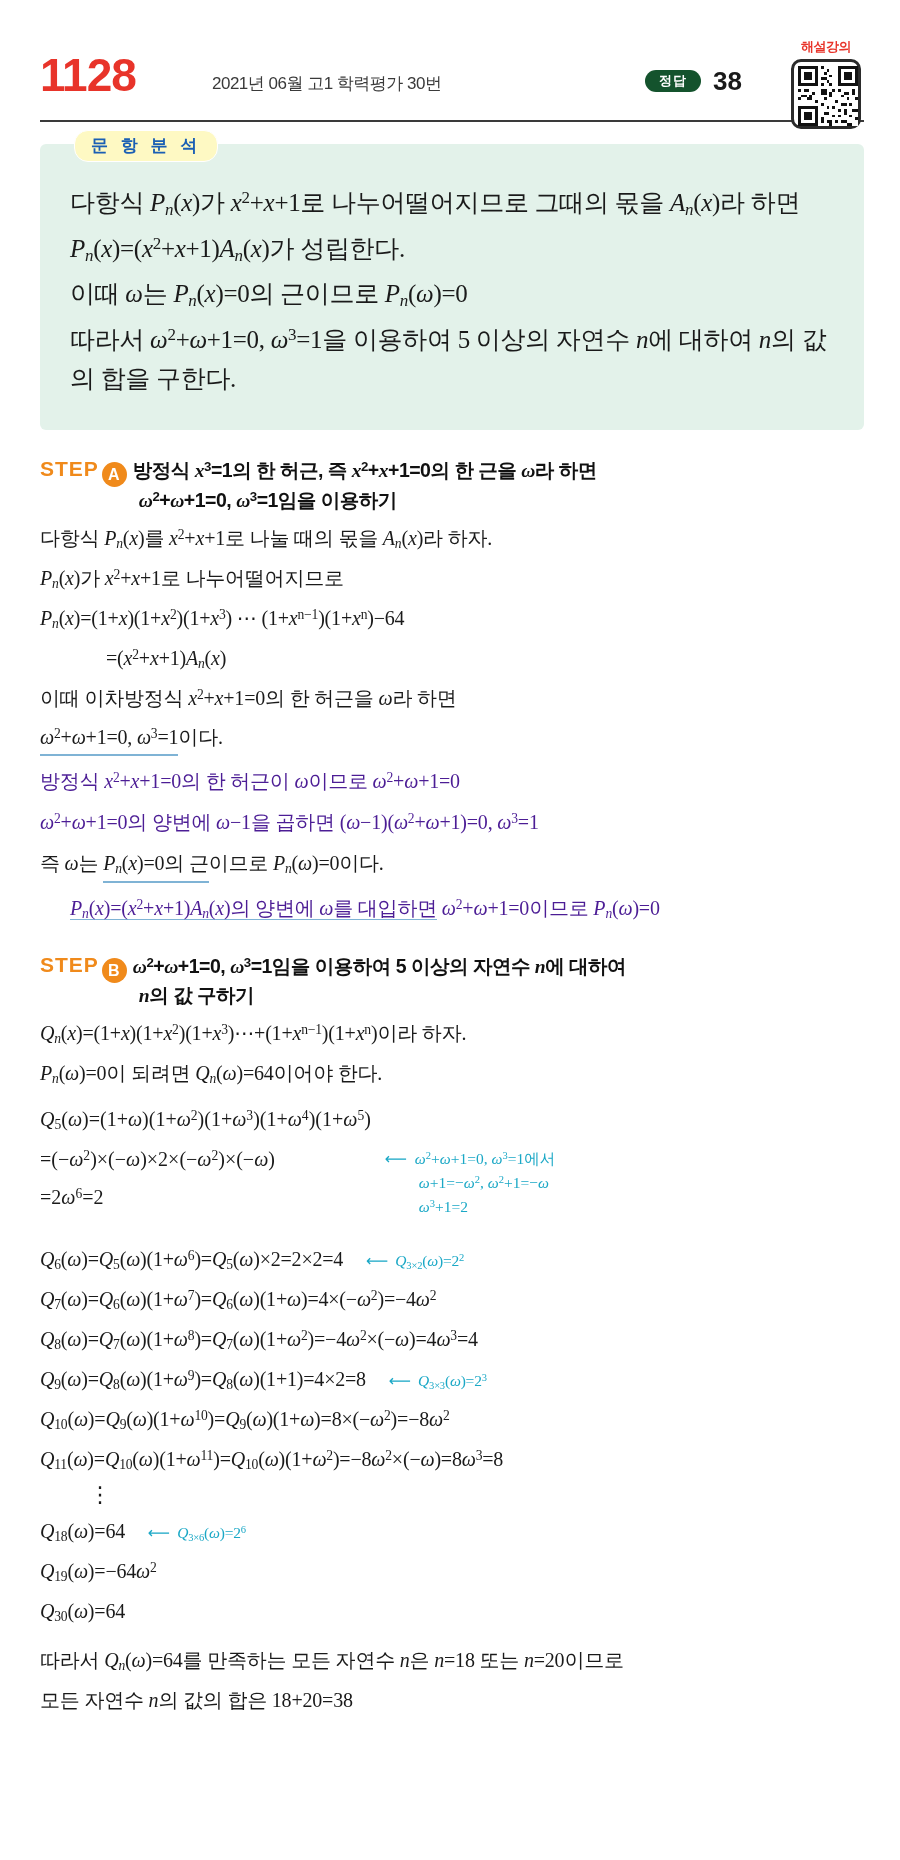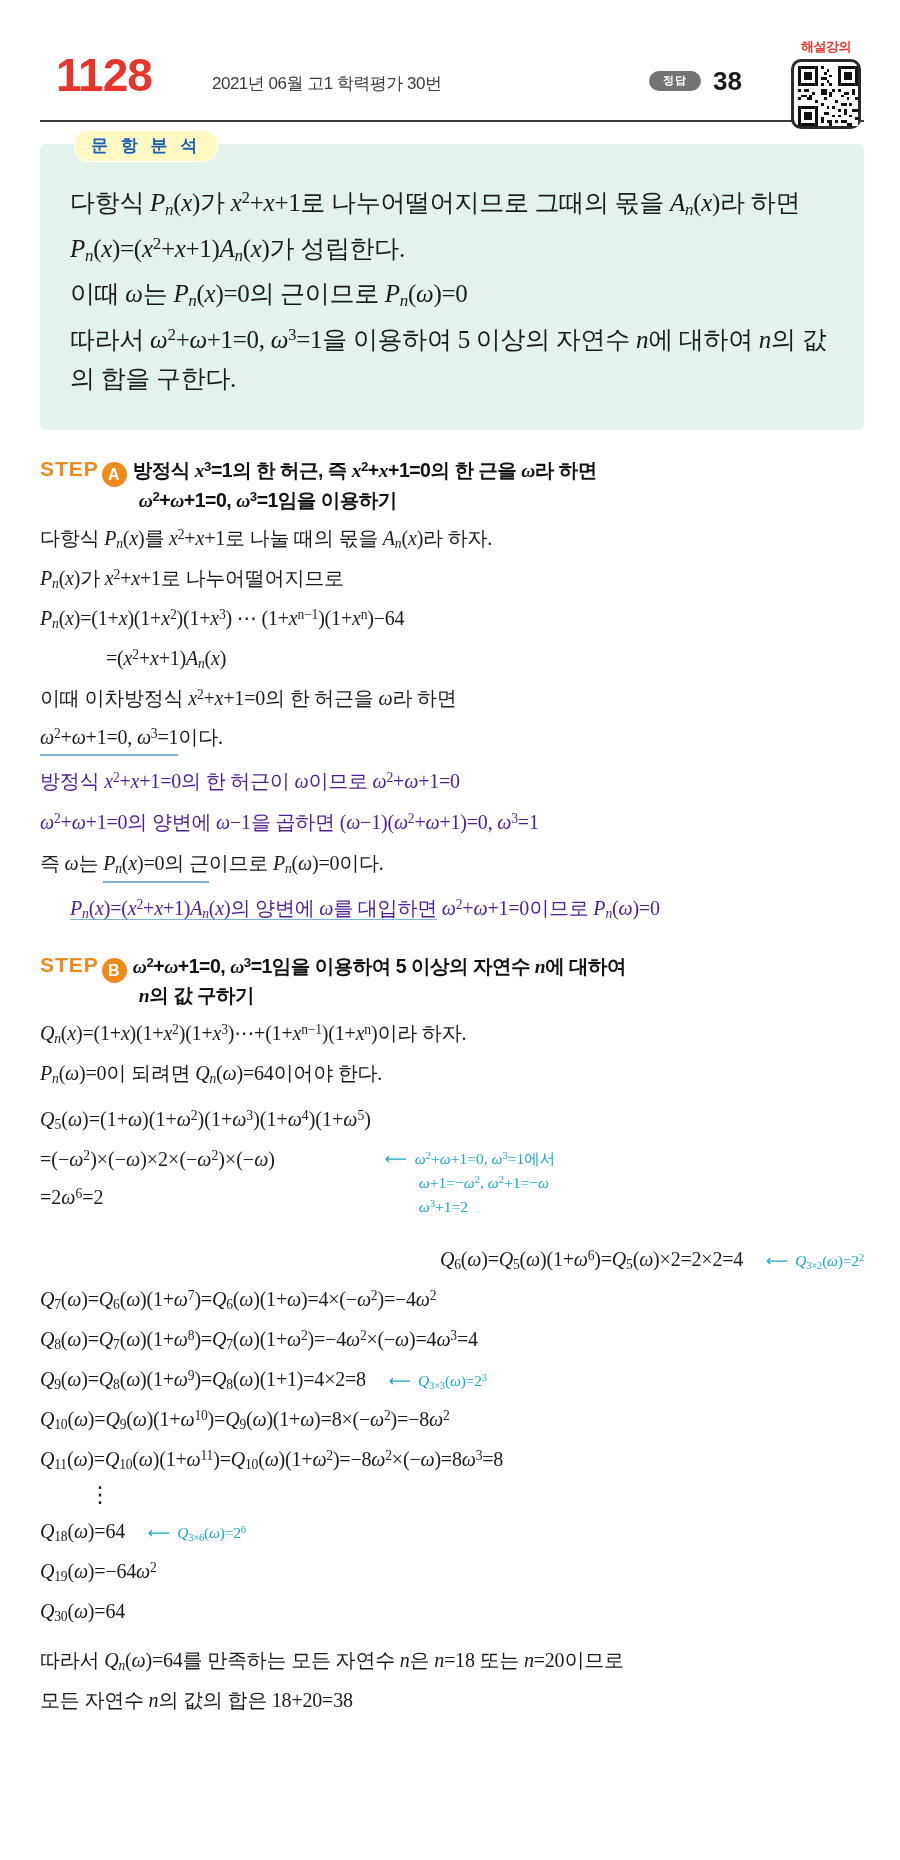--- a/index.html
+++ b/index.html
@@ -21,21 +21,21 @@
     position: relative;
   }
 
   
   .header {
     position: relative;
     height: 96px;
   }
   .prob-num {
     position: absolute;
-    left: 16px; top: 30px;
+    left: 0; top: 30px;
     font-family: "Liberation Sans", sans-serif;
     font-weight: bold;
     font-size: 46px;
     letter-spacing: -1px;
     color: #e8342a;
     line-height: 1;
   }
   .prob-source {
     position: absolute;
     left: 172px; top: 50px;
@@ -45,24 +45,24 @@
     letter-spacing: -0.5px;
   }
   .answer-wrap {
     position: absolute;
     right: 122px; top: 46px;
     display: flex;
     align-items: center;
     gap: 12px;
   }
   .answer-pill {
-    background: #737373;
+    background: #14532d;
     color: #ffffff;
     font-family: "Liberation Sans", sans-serif;
-    font-size: 11px;
+    font-size: 13px;
     font-weight: bold;
     letter-spacing: 1px;
     border-radius: 12px;
     padding: 4px 14px 5px;
     line-height: 1;
   }
   .answer-value {
     font-family: "Liberation Sans", sans-serif;
     font-size: 26px;
     font-weight: bold;
@@ -361,21 +361,21 @@
         <div class="blk ind">=(−<i class="v">ω</i><sup>2</sup>)×(−<i class="v">ω</i>)×2×(−<i class="v">ω</i><sup>2</sup>)×(−<i class="v">ω</i>)</div>
         <div class="blk ind">=2<i class="v">ω</i><sup>6</sup>=2</div>
       </div>
       <div class="calc-right arrow-note" style="padding-top:30px;">
         <div><span class="arrow">⟵&nbsp;&nbsp;</span><i class="v">ω</i><sup>2</sup>+<i class="v">ω</i>+1=0, <i class="v">ω</i><sup>3</sup>=1에서</div>
         <div style="padding-left:34px;"><i class="v">ω</i>+1=−<i class="v">ω</i><sup>2</sup>, <i class="v">ω</i><sup>2</sup>+1=−<i class="v">ω</i></div>
         <div style="padding-left:34px;"><i class="v">ω</i><sup>3</sup>+1=2</div>
       </div>
     </div>
 
-    <p class="line" style="margin-top:24px;text-align:right;">
+    <p class="line" style="margin-top:24px;">
       <i class="v">Q</i><sub>6</sub>(<i class="v">ω</i>)=<i class="v">Q</i><sub>5</sub>(<i class="v">ω</i>)(1+<i class="v">ω</i><sup>6</sup>)=<i class="v">Q</i><sub>5</sub>(<i class="v">ω</i>)×2=2×2=4
       <span class="arrow-note" style="margin-left:18px;"><span class="arrow">⟵&nbsp;&nbsp;</span><i class="v">Q</i><sub>3×2</sub>(<i class="v">ω</i>)=2<sup>2</sup></span>
     </p>
     <p class="line"><i class="v">Q</i><sub>7</sub>(<i class="v">ω</i>)=<i class="v">Q</i><sub>6</sub>(<i class="v">ω</i>)(1+<i class="v">ω</i><sup>7</sup>)=<i class="v">Q</i><sub>6</sub>(<i class="v">ω</i>)(1+<i class="v">ω</i>)=4×(−<i class="v">ω</i><sup>2</sup>)=−4<i class="v">ω</i><sup>2</sup></p>
     <p class="line"><i class="v">Q</i><sub>8</sub>(<i class="v">ω</i>)=<i class="v">Q</i><sub>7</sub>(<i class="v">ω</i>)(1+<i class="v">ω</i><sup>8</sup>)=<i class="v">Q</i><sub>7</sub>(<i class="v">ω</i>)(1+<i class="v">ω</i><sup>2</sup>)=−4<i class="v">ω</i><sup>2</sup>×(−<i class="v">ω</i>)=4<i class="v">ω</i><sup>3</sup>=4</p>
     <p class="line">
       <i class="v">Q</i><sub>9</sub>(<i class="v">ω</i>)=<i class="v">Q</i><sub>8</sub>(<i class="v">ω</i>)(1+<i class="v">ω</i><sup>9</sup>)=<i class="v">Q</i><sub>8</sub>(<i class="v">ω</i>)(1+1)=4×2=8
       <span class="arrow-note" style="margin-left:18px;"><span class="arrow">⟵&nbsp;&nbsp;</span><i class="v">Q</i><sub>3×3</sub>(<i class="v">ω</i>)=2<sup>3</sup></span>
     </p>
     <p class="line"><i class="v">Q</i><sub>10</sub>(<i class="v">ω</i>)=<i class="v">Q</i><sub>9</sub>(<i class="v">ω</i>)(1+<i class="v">ω</i><sup>10</sup>)=<i class="v">Q</i><sub>9</sub>(<i class="v">ω</i>)(1+<i class="v">ω</i>)=8×(−<i class="v">ω</i><sup>2</sup>)=−8<i class="v">ω</i><sup>2</sup></p>

